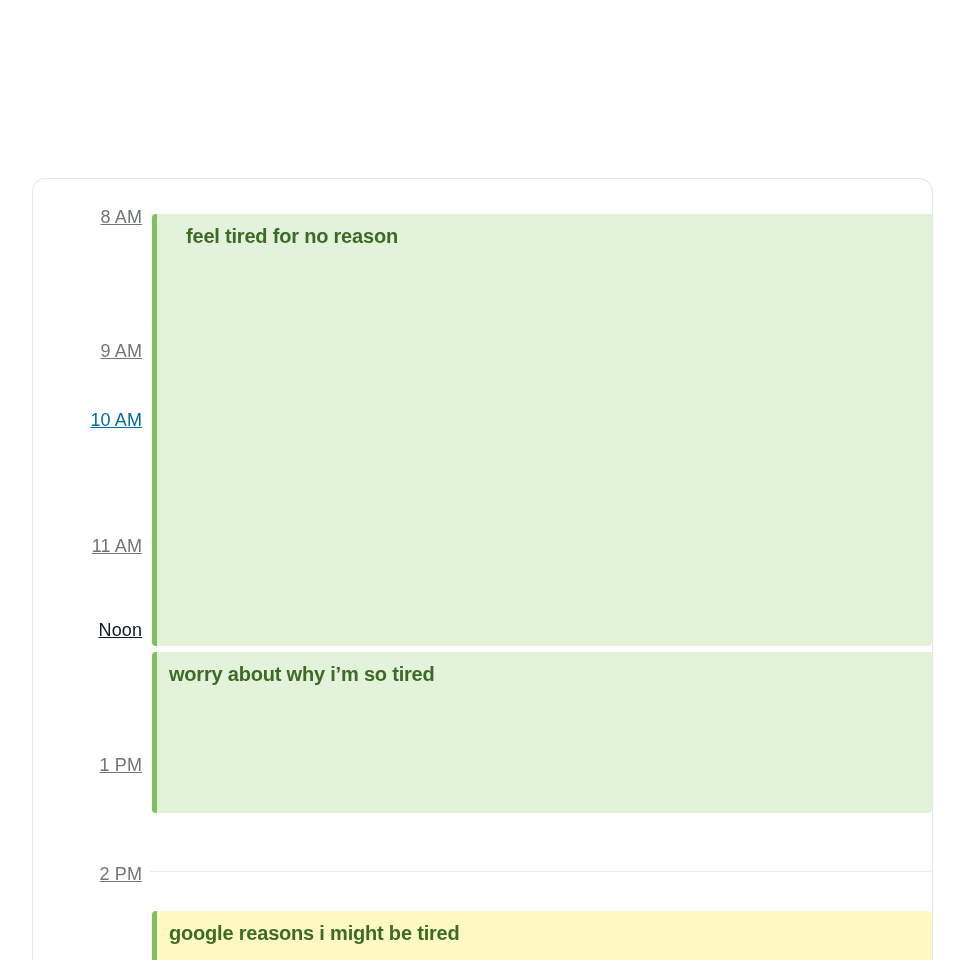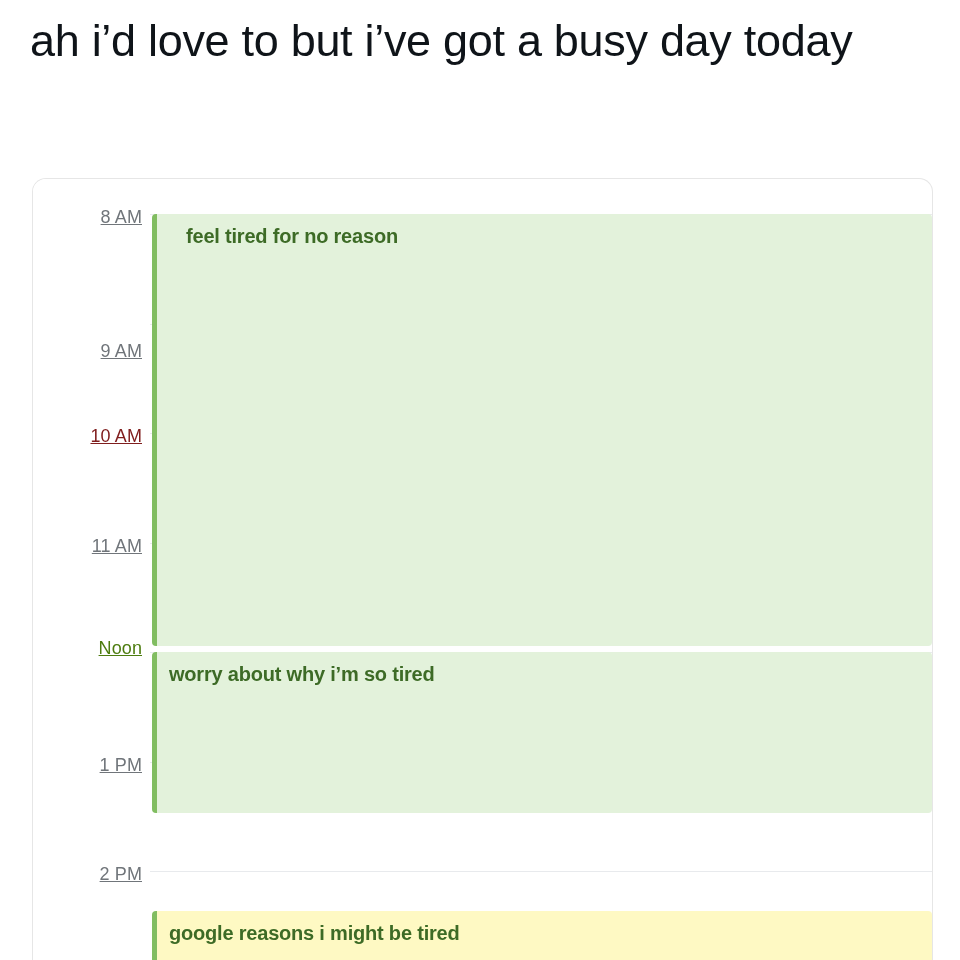--- a/index.html
+++ b/index.html
@@ -97,40 +97,39 @@
     color:#3d6b26;
     letter-spacing:-0.2px;
     white-space:nowrap;
   }
 </style>
 </head>
 <body>
 
 <div id="screen">
 
-  <div class="tweet-text">ah i’d love to but i’ve got a busy day today</div>
 
   <div class="calendar-card">
 
     <div class="grid-area" id="grid-area">
         <div class="hour-line" style="top: 35px; background: rgb(232, 234, 237);"></div>
         <div class="hour-line" style="top: 145px; background: rgb(232, 234, 237);"></div>
         <div class="hour-line" style="top: 254px; background: rgb(232, 234, 237);"></div>
         <div class="hour-line" style="top: 364px; background: rgb(232, 234, 237);"></div>
         <div class="hour-line" style="top: 473px; background: rgb(232, 234, 237);"></div>
         <div class="hour-line" style="top: 583px; background: rgb(232, 234, 237);"></div>
         <div class="hour-line" style="top: 692px; background: rgb(232, 234, 237);"></div>
       </div>
 
     <div class="time-gutter" id="time-gutter">
         <div class="time-label" style="top: 29px; color: rgb(112, 117, 122);">8 AM</div>
         <div class="time-label" style="top: 139px; color: rgb(112, 117, 122); margin-top: 24px;">9 AM</div>
-        <div class="time-label" style="top: 248px; color: #7f1d1d;">10 AM</div>
+        <div class="time-label" style="top: 232px; color: #0369a1;">10 AM</div>
         <div class="time-label" style="top: 358px; color: rgb(112, 117, 122);">11 AM</div>
-        <div class="time-label" style="top: 460px; color: #4d7c0f;">Noon</div>
+        <div class="time-label" style="top: 442px; color: #0f172a;">Noon</div>
         <div class="time-label" style="top: 577px; color: rgb(112, 117, 122);">1 PM</div>
         <div class="time-label" style="top: 686px; color: rgb(112, 117, 122);">2 PM</div>
       </div>
 
     <div id="events-layer">
         <div class="event" style="top: 35px; height: 432px; left: 119px; width: 780px; background: rgb(227, 242, 219); border-left-color: rgb(129, 189, 97);">
           <span class="event-title" style="color: rgb(61, 107, 38); padding-left: 29px;">feel tired for no reason</span>
         </div>
         <div class="event" style="top: 473px; height: 161px; left: 119px; width: 780px; background: rgb(227, 242, 219); border-left-color: rgb(129, 189, 97);">
           <span class="event-title" style="color: rgb(61, 107, 38);">worry about why i’m so tired</span>

